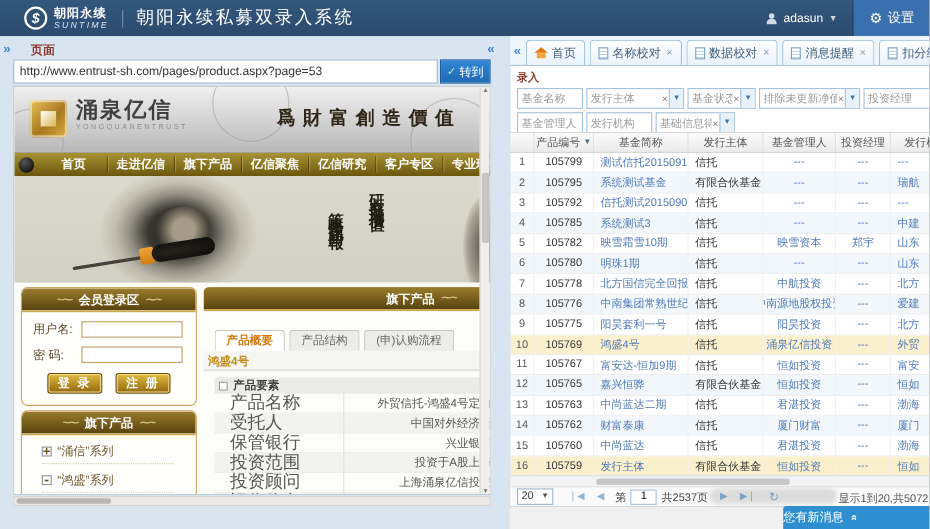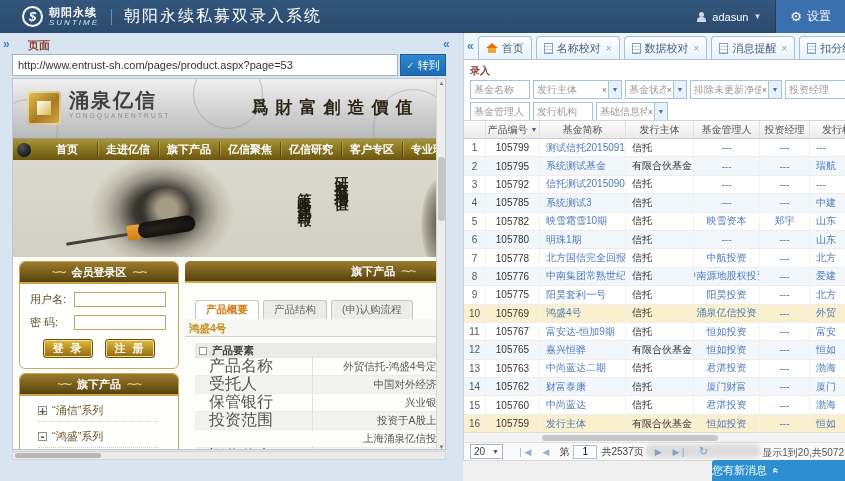--- a/index.html
+++ b/index.html
@@ -298,20 +298,21 @@
               </div>
               <div class="pf-row">
                 <span class="l">保管银行</span>
                 <span class="v">兴业银行</span>
               </div>
               <div class="pf-row alt">
                 <span class="l">投资范围</span>
                 <span class="v">投资于A股上市</span>
               </div>
               <div class="pf-row">
+                <span class="l">投资顾问</span>
                 <span class="v">上海涌泉亿信投资</span>
               </div>
               <div class="pf-row alt">
                 <span class="l">运作信息</span>
                 <span class="v"></span>
               </div>
             </div>
         </div>
       </div>
       <div class="svbar">

